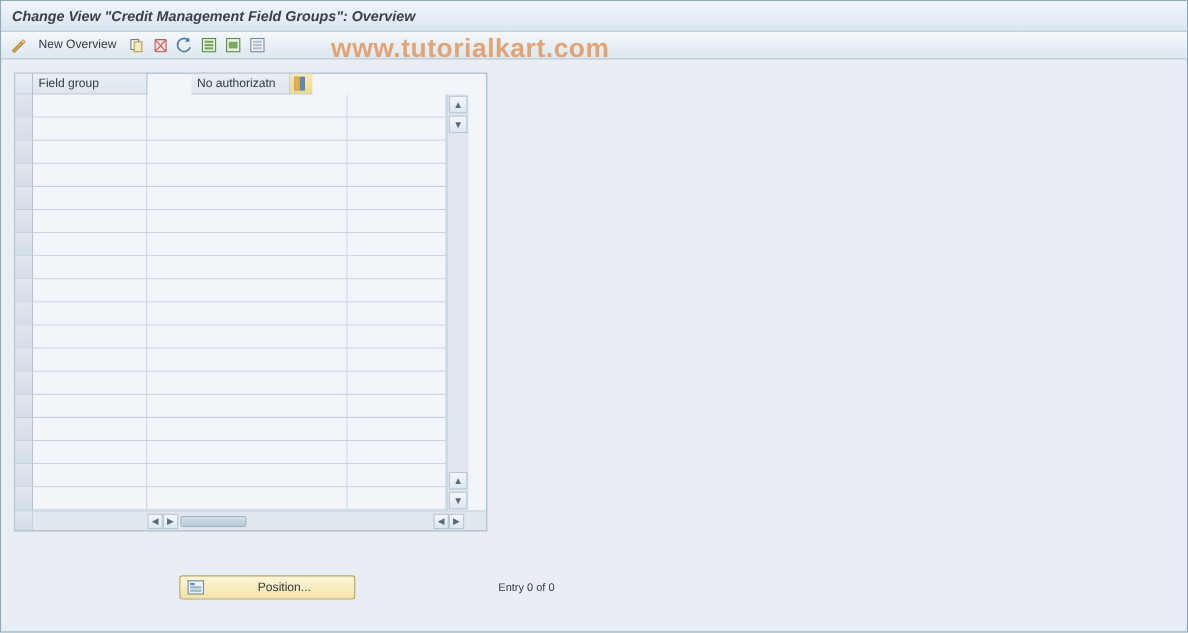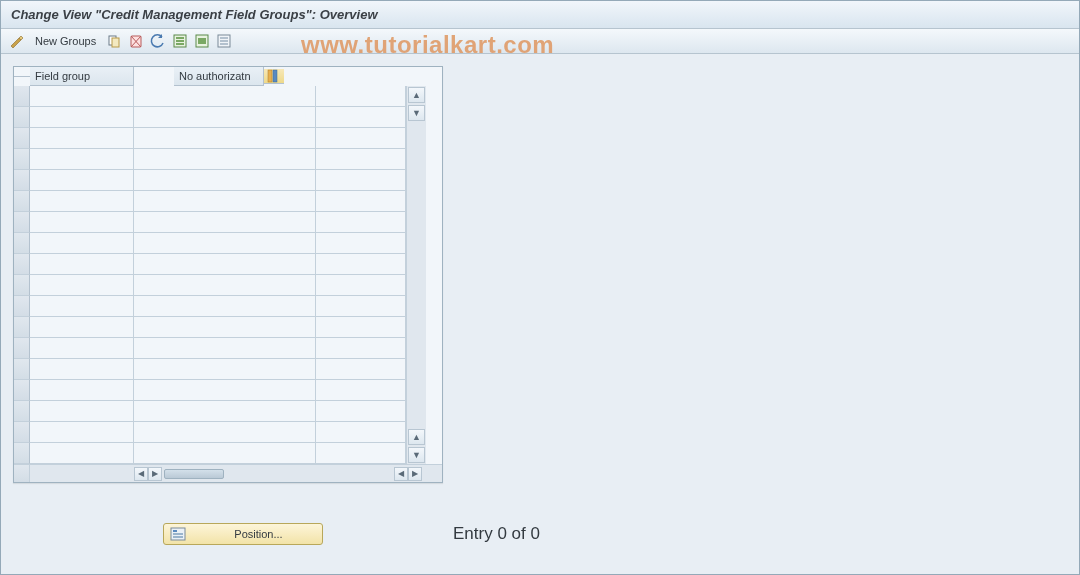--- a/index.html
+++ b/index.html
@@ -45,21 +45,21 @@
     pointer-events:none;
     opacity:0.95;
   }
   .content { padding:12px; }
   .table-panel {
     width: 430px;
     border:1px solid #9fb2c0;
     background:#f2f6fa;
     box-shadow:0 1px 1px rgba(0,0,0,0.08);
   }
-  .table-header { display:flex;align-items:center; }
+  .table-header { display:flex; }
   .col { border-right:1px solid #b3c1ce; border-bottom:1px solid #b3c1ce; padding:3px 5px; background:linear-gradient(#e9f0f6,#dce6ee); color:#333a40; font-size:11px; overflow:hidden; white-space:nowrap; }
   .col-field { width:104px; }
   .col-desc  { width:182px; }
   .col-auth  { width:90px;margin-left:40px; }
   .col-settings { width:20px; background:linear-gradient(#f7e8b8,#eed98a); display:flex; align-items:center; justify-content:center; border-right:none; border-bottom:1px solid #b3c1ce; }
   .col-sel-h { width:16px; background:linear-gradient(#e9f0f6,#dce6ee); border-right:1px solid #b3c1ce; border-bottom:1px solid #b3c1ce; }
   .table-body { display:flex; }
   .rows { flex:0 0 auto; }
   .row { display:flex; }
   .cell { border-right:1px solid #c3d0db; border-bottom:1px solid #c3d0db; height:21px; background:#f2f6fa; }
@@ -91,39 +91,39 @@
     height:22px;
     background:linear-gradient(#fdf5d9,#f2e3a8);
     border:1px solid #b8a75a;
     border-radius:3px;
     padding:0 6px;
     color:#333a40;
     font-size:11px;
     justify-content:flex-start;
   }
   .position-btn .lbl { flex:1; text-align:center; }
-  .entry-text { font-size:17px; color:#333a40; }
+  .entry-text { font-size:10px; color:#333a40; }
   svg { display:block; }
   .tb-btn { cursor:default; }
 </style>
 </head>
 <body>
 
 <div class="title-bar">
   <span>Change View "Credit Management Field Groups": Overview</span>
 </div>
 
 <div class="toolbar">
   <span class="tb-icon tb-btn">
     <svg width="16" height="16">
         <path d="M2 13 L10 5 L12 7 L4 15 Z" fill="#c9a24a" stroke="#8a6a2a" stroke-width="0.6"></path>
         <path d="M10 5 L12 3 L14 5 L12 7 Z" fill="#e6c97a" stroke="#8a6a2a" stroke-width="0.6"></path>
       </svg>
   </span>
-  <span class="new-entries tb-btn">New Groups</span>
+  <span class="new-entries tb-btn">New Overview</span>
   <span class="tb-icon tb-btn">
     <svg width="16" height="16">
         <rect x="3" y="3" width="7" height="9" fill="#fff" stroke="#6a7a88"></rect>
         <rect x="6" y="5" width="7" height="9" fill="#f3e9c0" stroke="#b89a4a"></rect>
       </svg>
   </span>
   <span class="tb-icon tb-btn">
     <svg width="16" height="16">
         <rect x="3" y="3" width="10" height="11" rx="1" fill="#fde0e0" stroke="#b85a5a"></rect>
         <line x1="3" y1="3" x2="13" y2="14" stroke="#b85a5a"></line>

